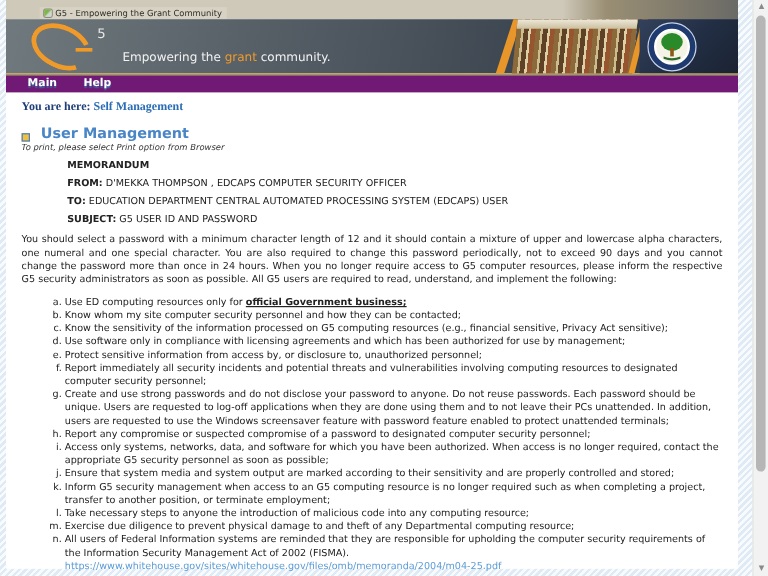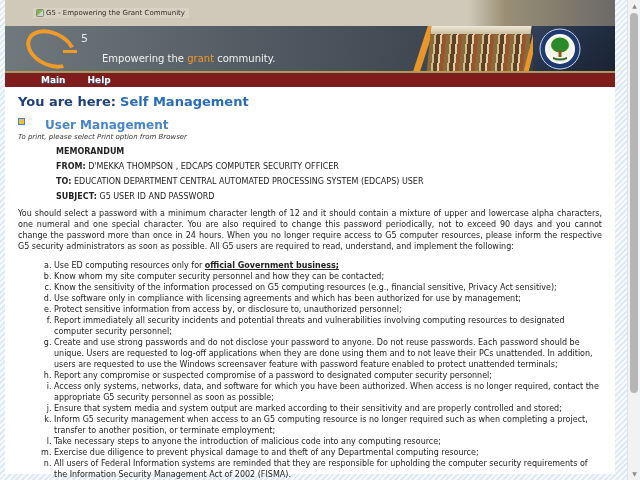--- a/index.html
+++ b/index.html
@@ -4,21 +4,21 @@
 <style>
   * { margin:0; padding:0; box-sizing:border-box; }
   html,body { width:640px; height:480px; font-family:"DejaVu Sans","Liberation Sans",sans-serif; }
   body {
     position:relative; overflow:hidden;
     background: repeating-linear-gradient(135deg, #f7fbfe 0px, #f7fbfe 2px, #dfeaf4 2px, #dfeaf4 4px);
   }
   .window-col { position:absolute; left:5px; top:0; width:610px; height:474px; background:#ffffff; }
 
   
-  .tabstrip { height:26px; background:linear-gradient(to right,#cfc9ba 0,#cfc9ba 76%,#9a8f74 82%,#6a6a66 100%); display:flex; align-items:center; padding-left:28px; gap:4px; }
+  .tabstrip { height:16px; background:linear-gradient(to right,#cfc9ba 0,#cfc9ba 76%,#9a8f74 82%,#6a6a66 100%); display:flex; align-items:flex-end; padding-left:28px; gap:4px; }
   .tab { display:flex; align-items:center; gap:3px; height:10px; padding:0 4px; }
   .tab.active { background:#d8d2c4; }
   .tab-favicon { width:6px; height:6px; border-radius:1px; background:linear-gradient(135deg,#7ab648 40%,#cfd8cf 60%); box-shadow:0 0 0 1px #8a8a7a; }
   .tab-label { font-size:7px; color:#2e2e24; white-space:nowrap; }
 
   
   .banner { position:relative; height:46px; background:linear-gradient(100deg,#70797d 0%,#565f66 35%,#49525b 55%,#39434d 75%,#2c3640 100%); overflow:hidden; border-bottom:1px solid #b89b52; }
   .g-ring { position:absolute; left:20px; top:5px; width:52px; height:36px; border:4px solid #f09a2a; border-right-color:transparent; border-radius:50%; transform:rotate(25deg); }
   .g-bar { position:absolute; left:58px; top:24px; width:14px; height:3px; background:#f09a2a; }
   .logo-five { position:absolute; left:76px; top:6px; color:#e8e8e8; font-size:11px; }
@@ -27,29 +27,29 @@
   .curve1 { position:absolute; left:415px; top:-4px; width:7px; height:56px; background:#e8952a; transform:skewX(-18deg); }
   .books { position:absolute; left:424px; top:0; width:100px; height:46px;
     background:#7a5a35 repeating-linear-gradient(90deg,#8a6a3a 0 4px,#cdbd8e 4px 6px,#5f4226 6px 10px,#ddd0a6 10px 12px,#96552f 12px 16px);
     transform:skewX(-6deg); }
   .books::before { content:""; position:absolute; left:0; top:0; right:0; height:8px; background:linear-gradient(#efe9da,#cbbf9e); }
   .curve2 { position:absolute; left:524px; top:-4px; width:5px; height:56px; background:#e8952a; transform:skewX(-14deg); }
   .navy-panel { position:absolute; left:528px; top:0; right:0; height:46px; background:linear-gradient(135deg,#33415c 0%,#222e44 50%,#1a2332 100%); }
   .seal { position:absolute; left:534px; top:2px; }
 
   
-  .menubar { height:15px; background:#7f1d1d; border-top:1px solid #9a9a6a; display:flex; align-items:center; gap:22px; padding-left:36px; }
+  .menubar { height:15px; background:#701a75; border-top:1px solid #9a9a6a; display:flex; align-items:center; gap:22px; padding-left:18px; }
   .menu-item { font-size:9px; font-weight:bold; color:#ffffff; text-shadow:0 1px 1px #3a6aa0; cursor:default; }
 
   
   .content { padding:7px 13px 0 13px; color:#222222; }
-  .breadcrumb { font-size:13px; }
+  .breadcrumb { font-size:10px;font-family:Liberation Serif, serif; }
   .crumb-prefix { color:#1f3f77; font-weight:bold; }
   .crumb-link { color:#2a6db5; font-weight:bold; text-decoration:none; }
-  .page-title-row { margin-top:9px; display:flex; align-items:flex-start; gap:20px; }
+  .page-title-row { margin-top:9px; display:flex; align-items:flex-end; gap:9px; }
   .title-icon { width:7px; height:7px; background:#f0c040; border:1px solid #4a7fc1; }
   .page-title { font-size:12px; font-weight:bold; color:#4a86c6; }
   .print-note { margin-top:1px; font-size:7px; font-style:italic; color:#333333; }
   .memo-line { margin-top:6px; font-size:8px; }
   .memo-line .lbl { font-weight:bold;margin-left:38px; }
   .intro { margin-top:7px; font-size:8px; line-height:11px; text-align:justify; }
   ol.rules { margin-top:8px; padding-left:36px; list-style-type:lower-alpha; }
   ol.rules li { font-size:8px; line-height:11px; }
   .u-phrase { text-decoration:underline; font-weight:bold; }
   .ext-link { color:#5b9bd5; text-decoration:none; }

